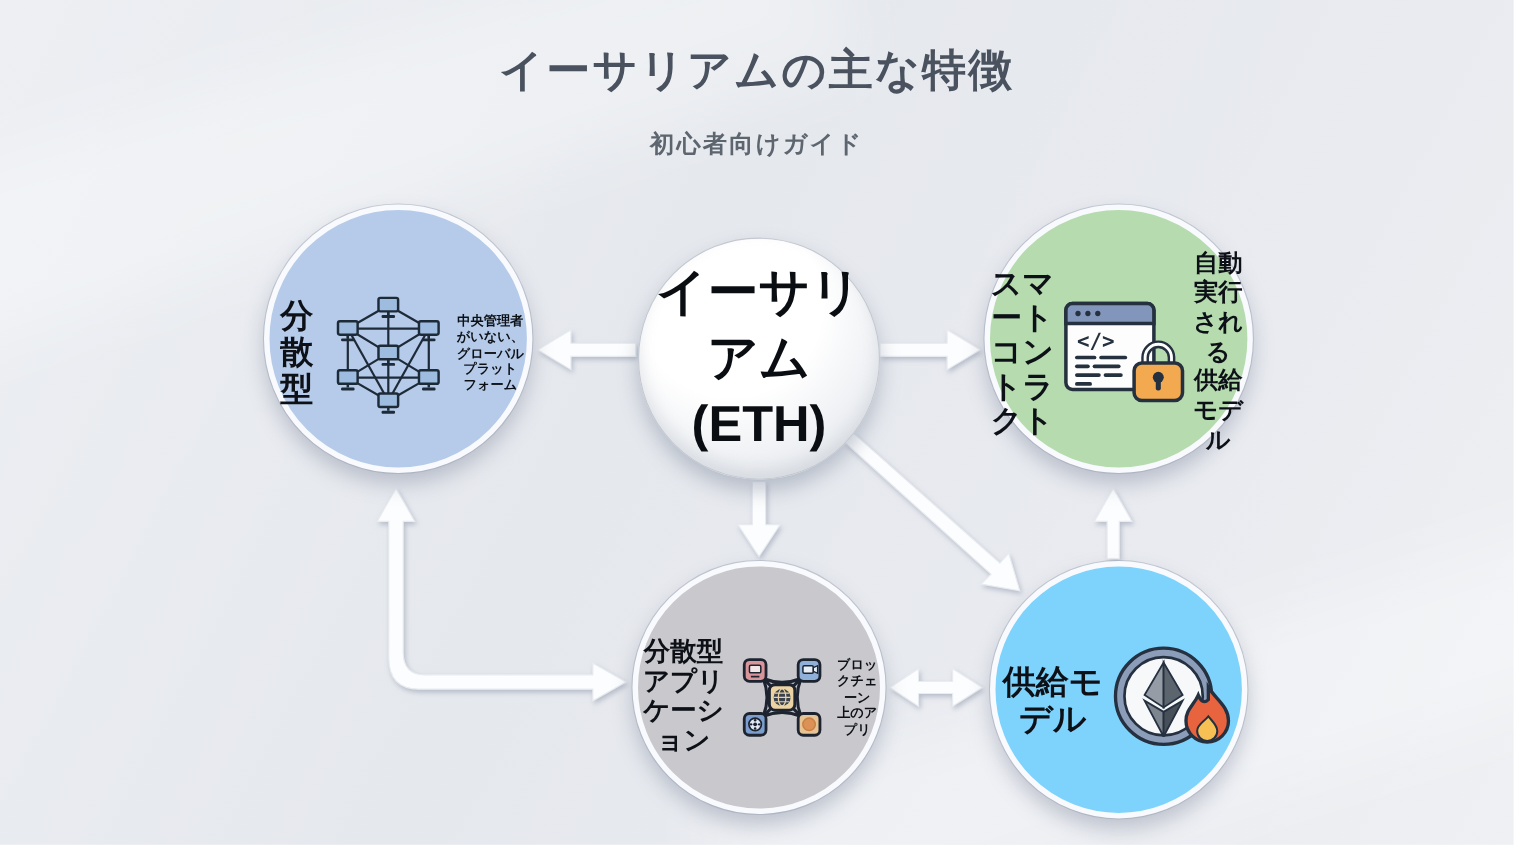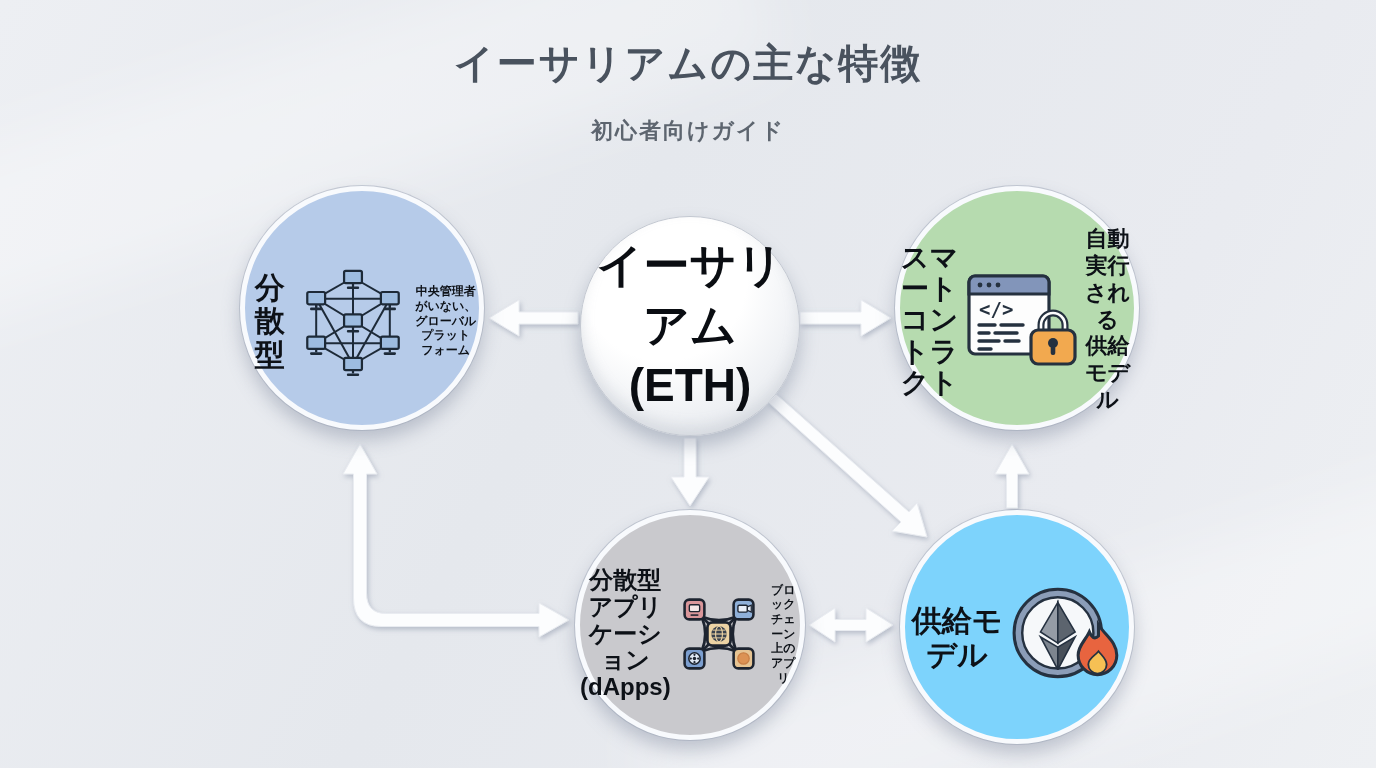--- a/index.html
+++ b/index.html
@@ -161,21 +161,20 @@
   <div class="eth-label">
     <div>イーサリアム</div>
     <div>(ETH)</div>
   </div>
 </div>
 
 <div class="node node-dapps">
   <div class="node-title t-24">
     <div>分散型</div>
     <div>アプリケーション</div>
-    <div>(dApps)</div>
   </div>
   <div class="icon-wrap">
     <svg width="96" height="86" viewBox="0 0 100 100">
       <g stroke="#1d2430" stroke-width="3.2" fill="none">
         <path d="M30 30 Q50 38 70 30"></path>
           <path d="M30 70 Q50 62 70 70"></path>
         <path d="M30 30 Q38 50 30 70"></path>
           <path d="M70 30 Q62 50 70 70"></path>
         <line x1="32" y1="32" x2="50" y2="50"></line>
           <line x1="68" y1="32" x2="50" y2="50"></line>

